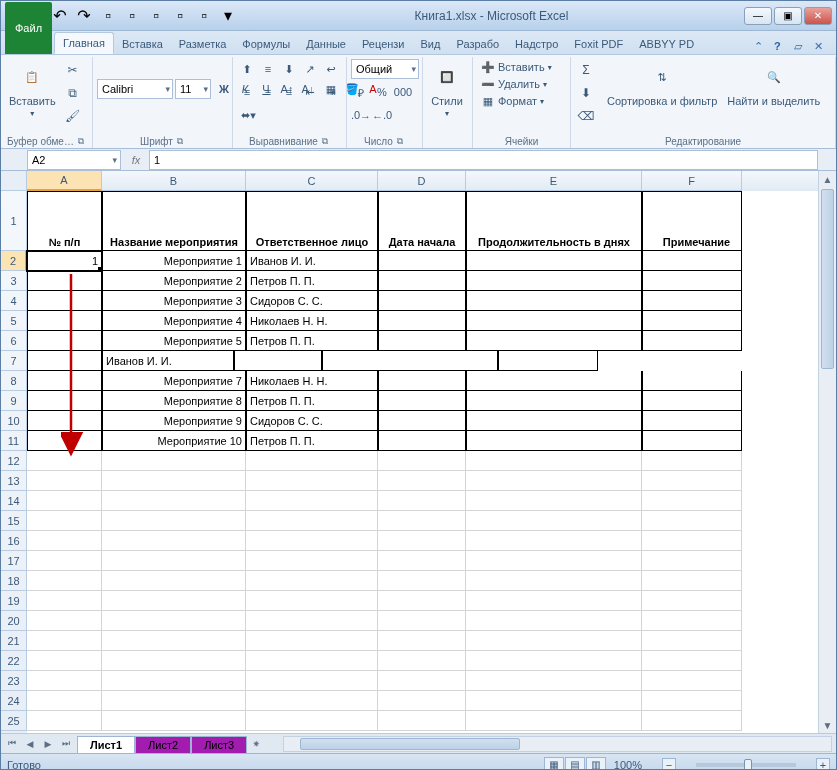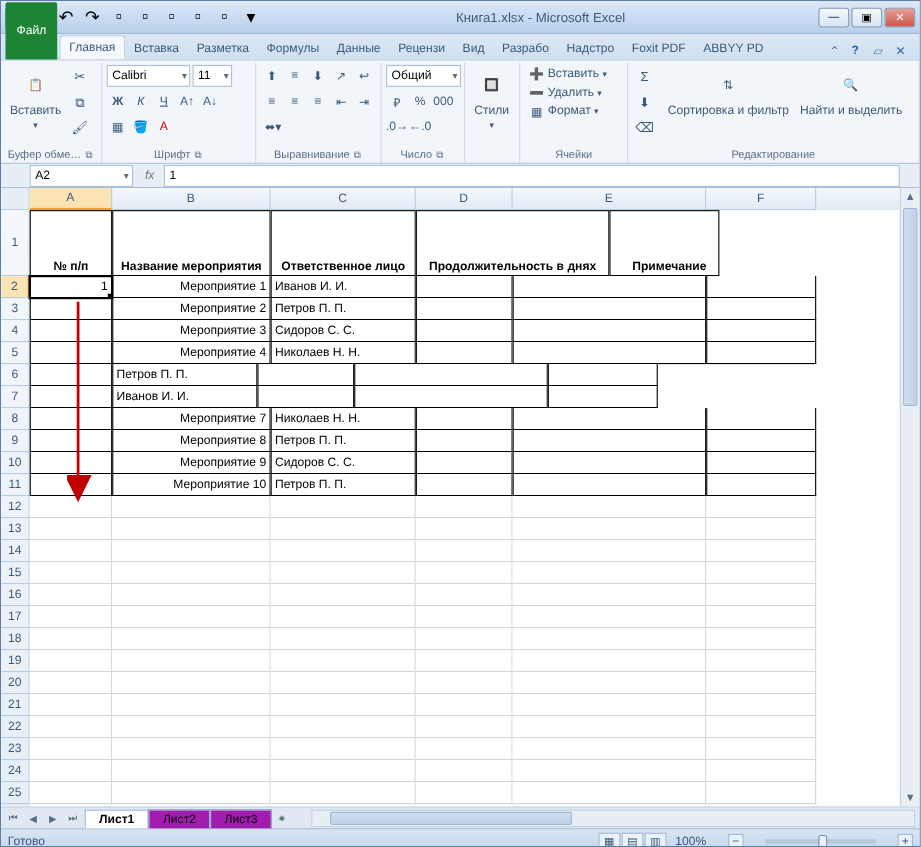--- a/index.html
+++ b/index.html
@@ -160,21 +160,21 @@
         <div class="sbtn">🖌</div>
       </div>
     </div>
     <div class="rgroup-label">
         <span>Буфер обме…</span>
         <span class="dlg-launcher">⧉</span>
       </div>
   </div>
 
   <div class="rgroup" style="width:140px;">
-    <div class="rgroup-body" style="flex-direction:column;gap:3px;">
+    <div class="rgroup-body" style="flex-direction:row;gap:3px;margin-top:20px;">
       <div class="font-row">
         <div class="combo" style="width:76px;">Calibri</div>
         <div class="combo" style="width:36px;">11</div>
       </div>
       <div class="btn-row">
         <div class="tbtn" style="font-weight:bold;">Ж</div>
         <div class="tbtn" style="font-style:italic;">К</div>
         <div class="tbtn" style="text-decoration:underline;">Ч</div>
         <div class="tbtn">A↑</div>
         <div class="tbtn">A↓</div>
@@ -339,20 +339,21 @@
       <div class="row-h">22</div>
       <div class="row-h">23</div>
       <div class="row-h">24</div>
       <div class="row-h">25</div>
     </div>
   <div class="cells" id="cells">
       <div class="grid-row tall">
         <div class="cell header-cell" style="width: 75px;">№ п/п</div>
         <div class="cell header-cell" style="width: 144px;">Название мероприятия</div>
         <div class="cell header-cell" style="width: 132px;">Ответственное лицо</div>
+        <div class="cell header-cell" style="width: 88px;">Дата начала</div>
         <div class="cell header-cell" style="width: 176px;">Продолжительность в днях</div>
         <div class="cell header-cell" style="width: 100px; padding-left: 12px;">Примечание</div>
       </div>
       <div class="grid-row">
         <div class="cell data-border rt active-cell" style="width: 75px;">1<div class="fill-handle"></div></div>
         <div class="cell data-border rt" style="width: 144px;">Мероприятие 1</div>
         <div class="cell data-border" style="width: 132px;">Иванов И. И.</div>
         <div class="cell data-border" style="width: 88px;"></div>
         <div class="cell data-border" style="width: 176px;"></div>
         <div class="cell data-border" style="width: 100px;"></div>
@@ -376,20 +377,21 @@
       <div class="grid-row">
         <div class="cell data-border rt" style="width: 75px;"></div>
         <div class="cell data-border rt" style="width: 144px;">Мероприятие 4</div>
         <div class="cell data-border" style="width: 132px;">Николаев Н. Н.</div>
         <div class="cell data-border" style="width: 88px;"></div>
         <div class="cell data-border" style="width: 176px;"></div>
         <div class="cell data-border" style="width: 100px;"></div>
       </div>
       <div class="grid-row">
         <div class="cell data-border rt" style="width: 75px;"></div>
+        <div class="cell data-border rt" style="width: 144px;">Мероприятие 5</div>
         <div class="cell data-border" style="width: 132px;">Петров П. П.</div>
         <div class="cell data-border" style="width: 88px;"></div>
         <div class="cell data-border" style="width: 176px;"></div>
         <div class="cell data-border" style="width: 100px;"></div>
       </div>
       <div class="grid-row">
         <div class="cell data-border rt" style="width: 75px;"></div>
         <div class="cell data-border" style="width: 132px;">Иванов И. И.</div>
         <div class="cell data-border" style="width: 88px;"></div>
         <div class="cell data-border" style="width: 176px;"></div>

